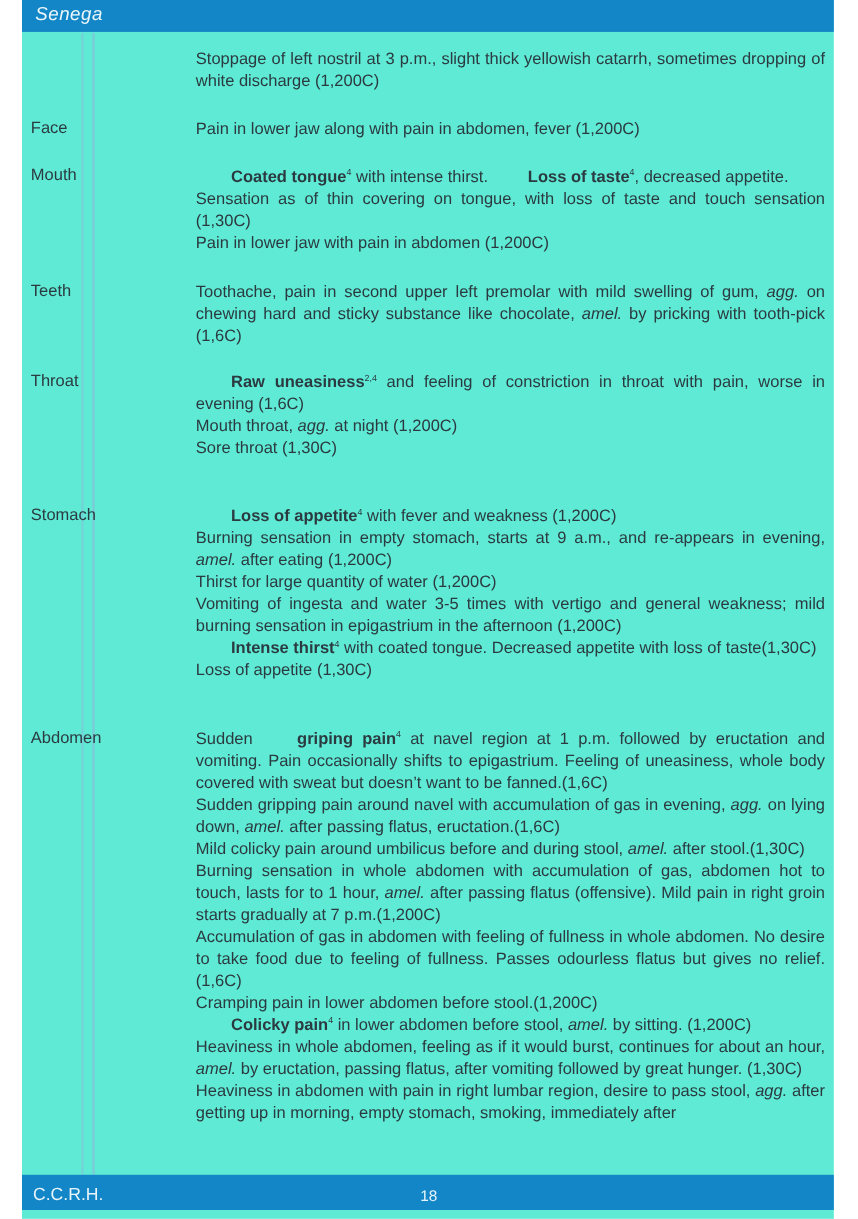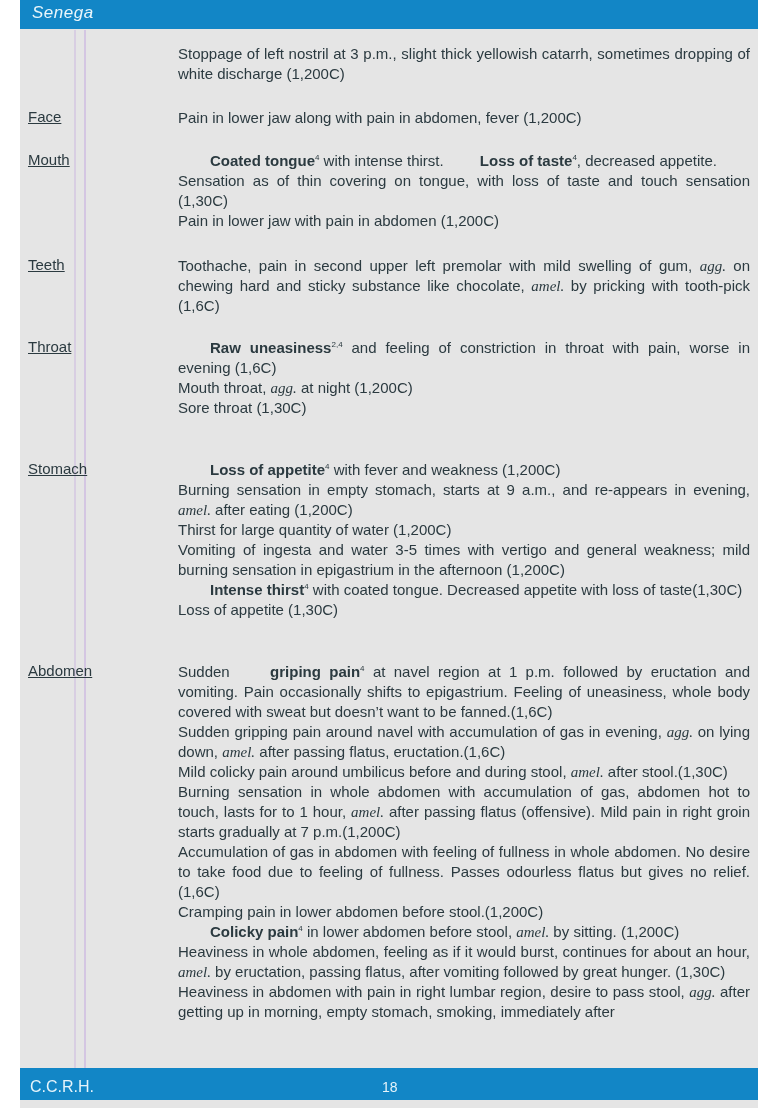--- a/index.html
+++ b/index.html
@@ -1,38 +1,38 @@
 <!DOCTYPE html>
 <html><head>
 <meta charset="utf-8">
 <style>
   html, body { margin:0; padding:0; background:#ffffff; }
   body { width:780px; height:1108px; position:relative; overflow:hidden;
          font-family:"Liberation Sans", sans-serif; }
   .page { position:absolute; left:20px; top:0; width:738px; height:1108px;
-          background:#e5e5e5; }
+          background:#5eead4; }
   .header { position:absolute; left:0; top:0; width:738px; height:29px;
             background:#1286c6; }
   .header-title { position:absolute; left:12px; top:3px; color:#eaf6fb;
                   font-style:italic; font-size:17px; letter-spacing:0.5px; }
   .footer { position:absolute; left:0; top:1068px; width:738px; height:32px;
             background:#1286c6; }
   .footer-left { position:absolute; left:10px; top:10px; color:#e6f4fb; font-size:16px; }
   .footer-page { position:absolute; left:362px; top:11px; color:#e6f4fb; font-size:14px; }
   .margin-line { position:absolute; top:30px; bottom:40px; width:2px; }
   .ml1 { left:54px; background:rgba(180,140,220,0.25); }
   .ml2 { left:64px; background:rgba(180,140,220,0.35); }
   .section { position:absolute; left:0; width:738px; }
-  .label { position:absolute; left:8px; top:0; font-size:15px; color:#2b3a40;text-decoration:underline; }
+  .label { position:absolute; left:8px; top:0; font-size:15px; color:#2b3a40; }
   .entries { position:absolute; left:158px; width:572px; font-size:15px;
              line-height:20px; color:#2b3a40; }
   .entry { text-align:justify; }
   .entry b { font-weight:bold;margin-left:32px; }
   .entry sup { font-size:8px; vertical-align:super; line-height:0; }
-  .entry i { font-style:italic;font-family:Liberation Serif, serif; }
+  .entry i { font-style:italic; }
 </style>
 </head>
 <body>
 
 <div class="page">
   <div class="header">
     <span class="header-title">Senega</span>
   </div>
 
   <div class="margin-line ml1"></div>

